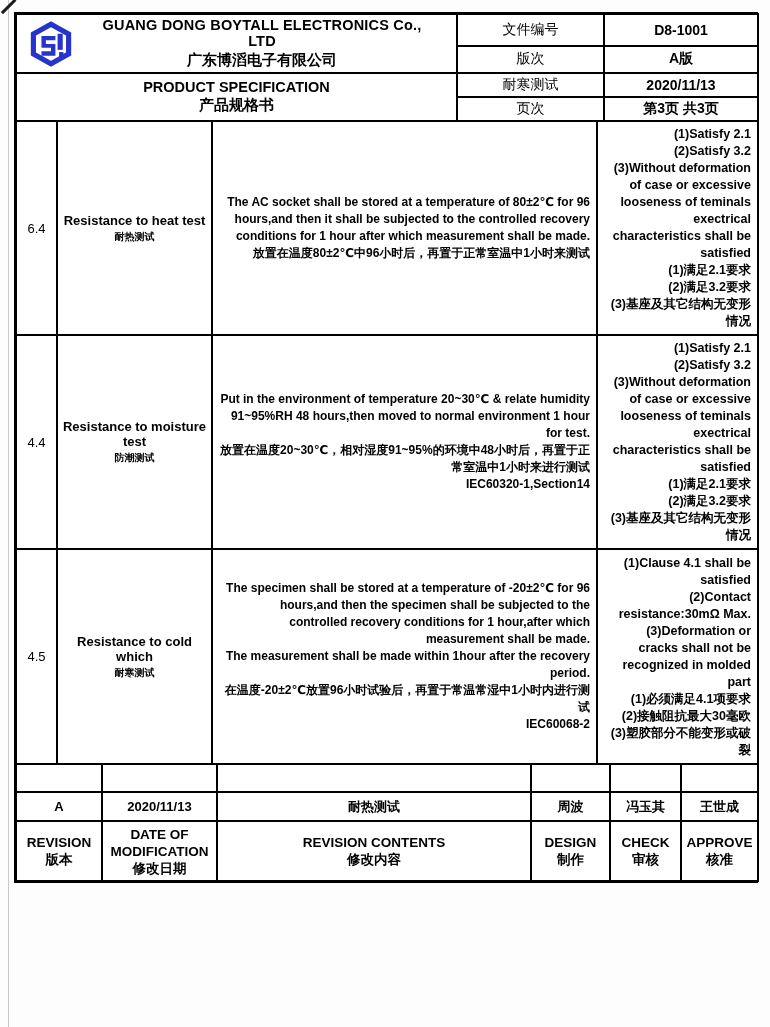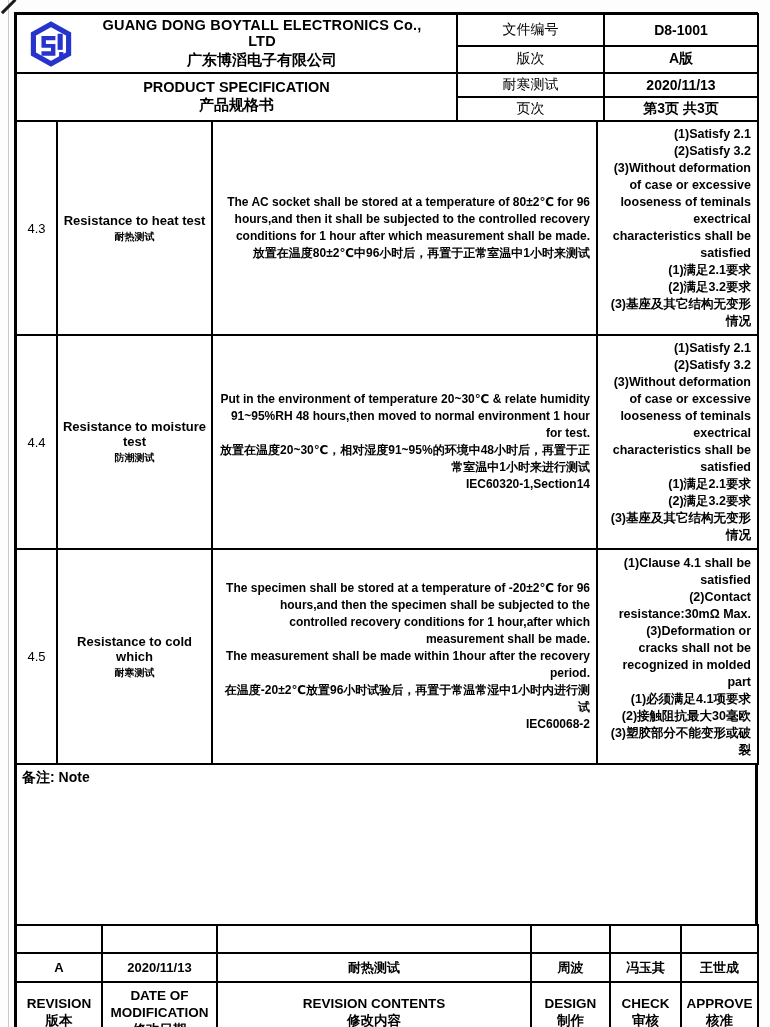--- a/index.html
+++ b/index.html
@@ -111,21 +111,21 @@
 
     <table class="main-table">
       <colgroup>
           <col style="width:41px">
           <col style="width:155px">
           <col style="width:385px">
           <col style="width:161px">
         </colgroup>
       <tbody>
           <tr class="test-row" style="height:204px">
-        <td class="num-cell">4.3</td>
+        <td class="num-cell">6.4</td>
         <td class="name-cell">
           <div class="name-en">Resistance to heat test</div>
           <div class="name-cn">耐热测试</div>
         </td>
         <td class="desc-cell">The AC socket shall be stored at a temperature of 80±2℃ for 96 hours,and then it shall be subjected to the controlled recovery conditions for 1 hour after which measurement shall be made.
 放置在温度80±2℃中96小时后，再置于正常室温中1小时来测试</td>
         <td class="req-cell">(1)Satisfy 2.1
 (2)Satisfy 3.2
 (3)Without deformation of case or excessive looseness of teminals exectrical characteristics shall be satisfied
 (1)满足2.1要求
@@ -161,23 +161,20 @@
         <td class="req-cell">(1)Clause 4.1 shall be satisfied
 (2)Contact resistance:30mΩ Max.
 (3)Deformation or cracks shall not be recognized in molded part
 (1)必须满足4.1项要求
 (2)接触阻抗最大30毫欧
 (3)塑胶部分不能变形或破裂</td>
       </tr>
     </tbody>
       </table>
 
-    <div class="note-section">
-      <span class="note-label">备注: Note</span>
-    </div>
 
     <table class="rev-table">
       <colgroup>
         <col style="width:86px">
           <col style="width:115px">
           <col style="width:314px">
         <col style="width:79px">
           <col style="width:71px">
           <col style="width:77px">
       </colgroup>

